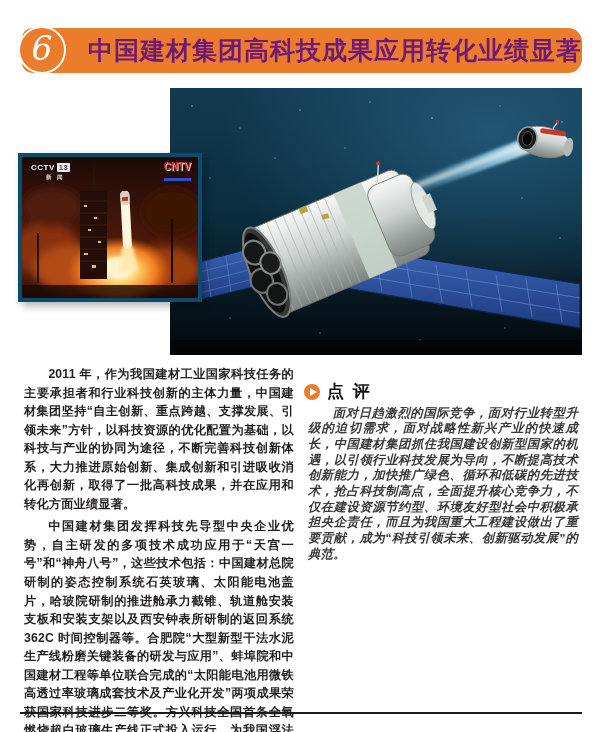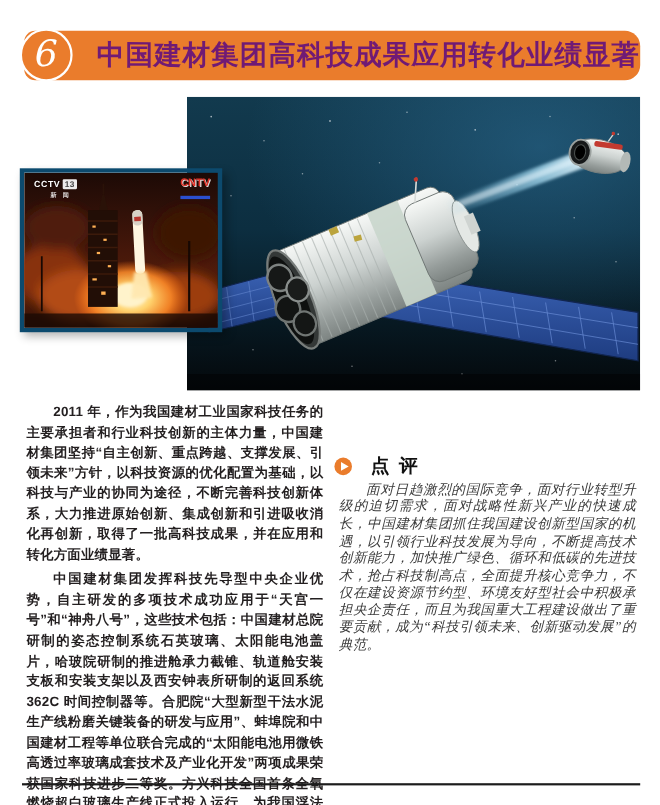--- a/index.html
+++ b/index.html
@@ -37,28 +37,28 @@
 
   
   .col{position:absolute;top:361px;width:278px;font-size:12.2px;line-height:18.55px;
        text-align:justify;color:#231f20;font-weight:600;letter-spacing:.2px;}
   .col-left{left:20px;}
   .col-right{left:304px;}
   .col p{margin:4px;}
   .indent{text-indent:2em;}
 
   
-  .comment-head{display:flex;align-items:center;gap:17px;margin-top:54px;}
+  .comment-head{display:flex;align-items:center;gap:7px;margin-top:22px;}
   .play-icon{width:16px;height:16px;border-radius:50%;background:var(--accent);
        position:relative;flex:0 0 16px;}
   .play-icon::after{content:"";position:absolute;left:6px;top:3.8px;
        border-left:7px solid #fff;border-top:4.4px solid transparent;border-bottom:4.4px solid transparent;}
   .comment-title{font-size:17px;font-weight:800;color:#101010;letter-spacing:2px;}
   .comment-body{margin:10px 0 0;font-family:"Liberation Serif",serif;font-style:italic;
-       font-weight:400;font-size:12.4px;line-height:15.7px;color:#3a3a3a;
+       font-weight:700;font-size:12.4px;line-height:15.7px;color:#3a3a3a;
        text-indent:2em;text-align:justify;letter-spacing:.2px;}
 
   .bottom-rule{position:absolute;left:20px;top:712px;width:562px;height:2px;background:#1c1c1c;}
 </style>
 </head>
 <body>
 
 <div class="page">
 
   <header class="banner">

